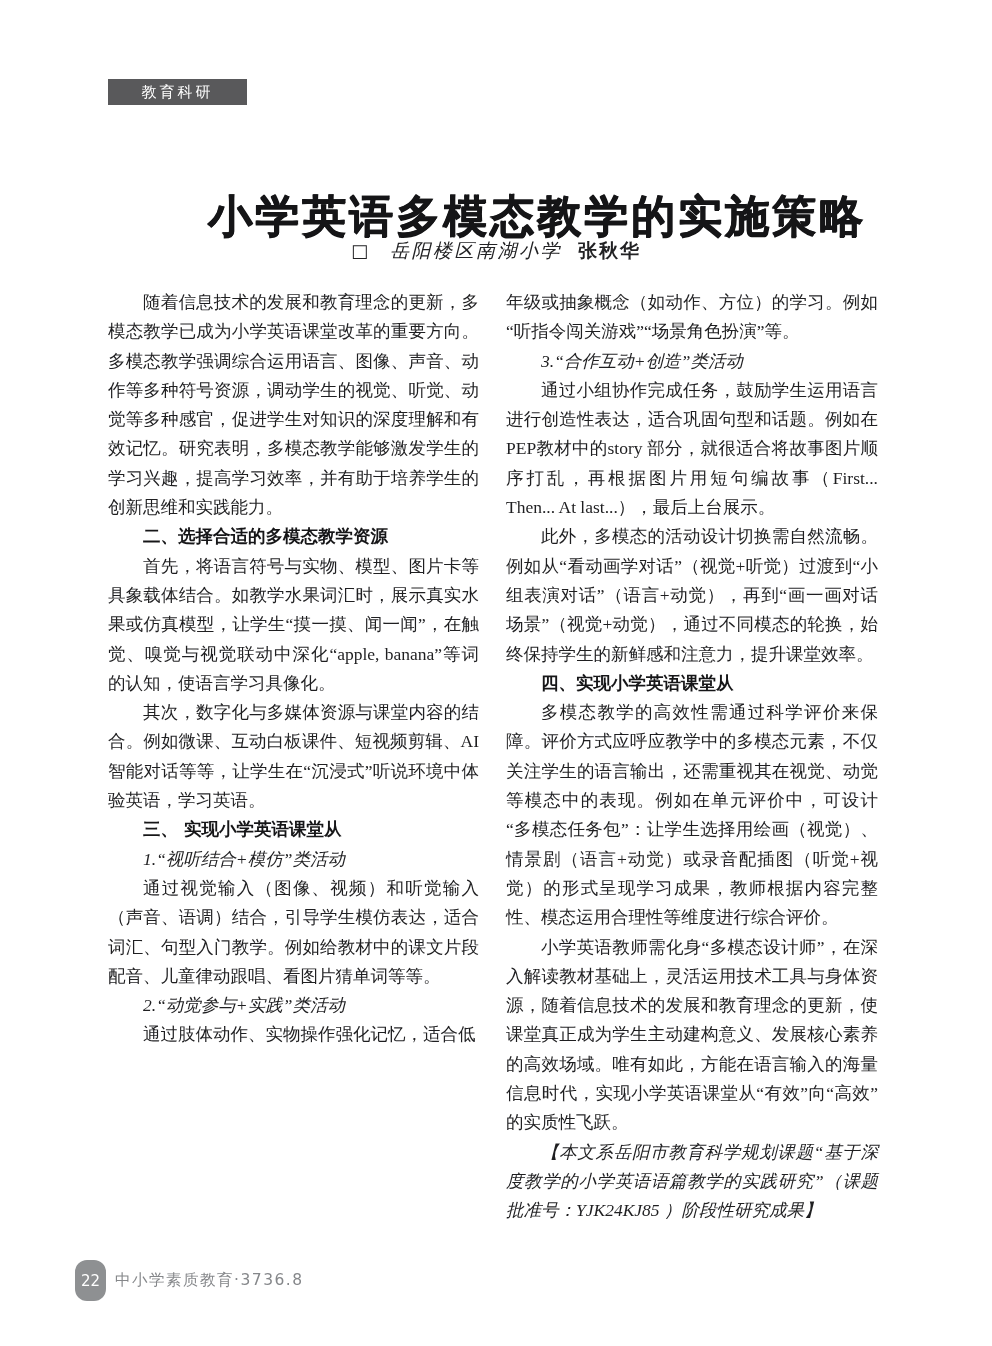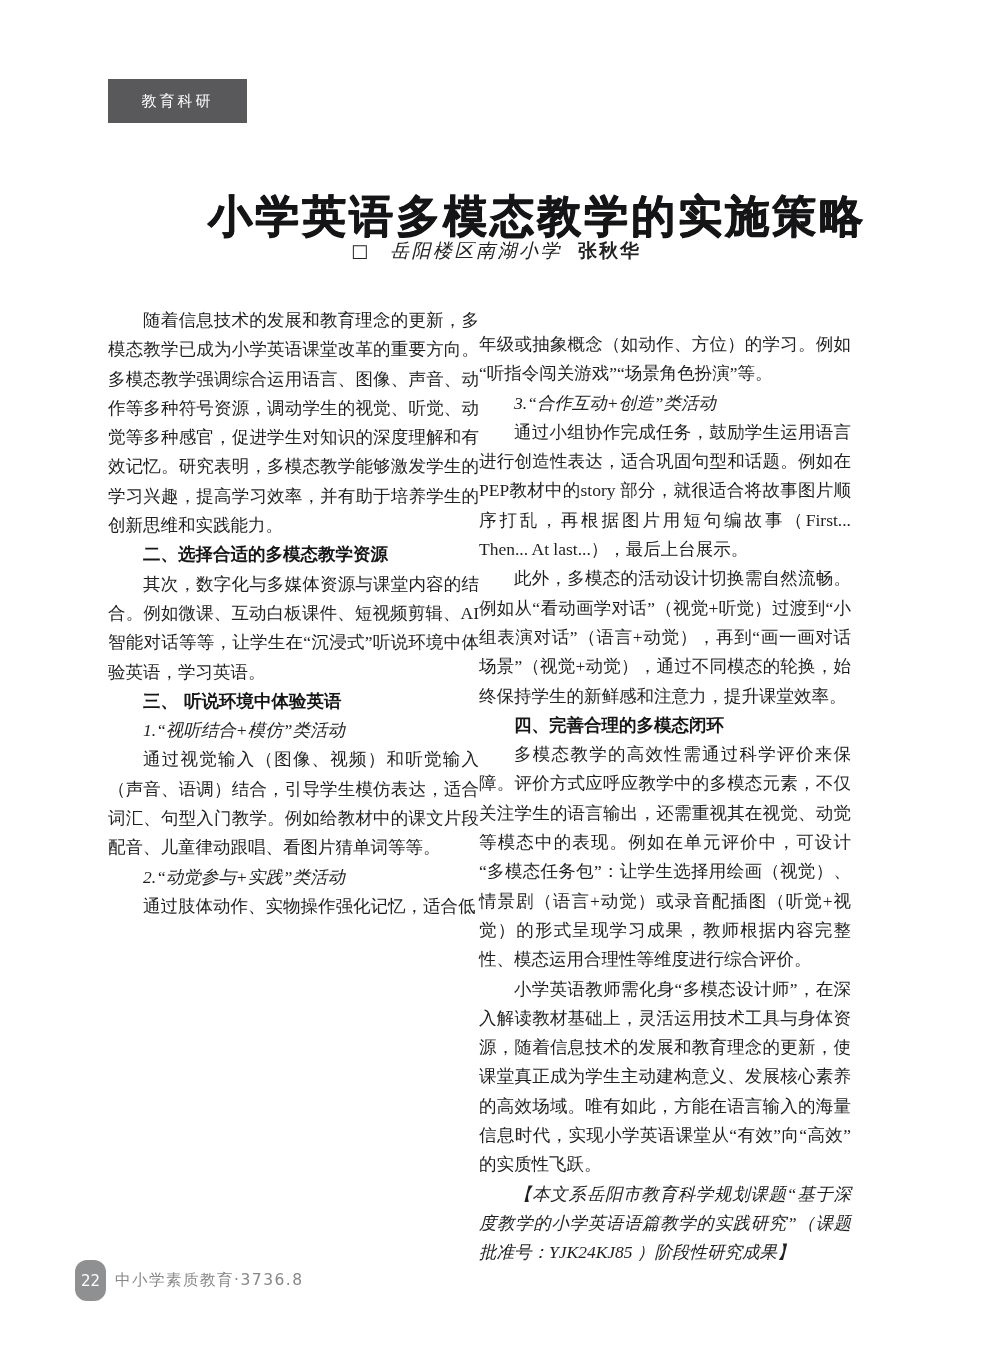--- a/index.html
+++ b/index.html
@@ -12,21 +12,21 @@
     position: relative;
     width: 992px; height: 1346px;
     background: #ffffff;
     overflow: hidden;
     color: #1f1f21;
   }
 
   
   .category-tag {
     position: absolute; left: 108px; top: 79px;
-    width: 139px; height: 44px;
+    width: 139px; height: 26px;
     background: #59595b; color: #ffffff;
     font-family: "DejaVu Sans", "Liberation Sans", sans-serif;
     font-size: 15px; letter-spacing: 3px;
     display: flex; align-items: center; justify-content: center;
   }
 
   
   .article-title {
     position: absolute; top: 158px; left: 0; width: 992px;
     text-align: center;
@@ -46,25 +46,25 @@
   }
   .byline-marker { font-family: "DejaVu Sans", sans-serif; font-size: 18px; margin-right: 22px; }
   .byline-affiliation { font-style: italic; letter-spacing: 2.5px; margin-right: 16px; }
   .byline-author {
     font-family: "DejaVu Sans", "Liberation Sans", sans-serif;
     font-weight: bold; letter-spacing: 2px;
   }
 
   
   .columns {
-    position: absolute; left: 108px; top: 306px;
-    display: flex; 
+    position: absolute; left: 108px; top: 288px;
+    display: flex; gap: 27px;
   }
   .col-left  { width: 371px; }
-  .col-right { width: 372px; margin-top: 24px; }
+  .col-right { width: 372px; }
 
   .block {
     margin: 0;
     font-size: 17.5px;
     line-height: 29.3px;
     text-align: justify;
     text-justify: inter-character;
     text-indent: 2em;
     color: #1f1f21;
   }
@@ -105,34 +105,35 @@
 
   <div class="byline">
     <span class="byline-marker">□</span><span class="byline-affiliation">岳阳楼区南湖小学</span><span class="byline-author">张秋华</span>
   </div>
 
   <div class="columns">
 
     <div class="col-left">
       <p class="block">随着信息技术的发展和教育理念的更新，多模态教学已成为小学英语课堂改革的重要方向。多模态教学强调综合运用语言、图像、声音、动作等多种符号资源，调动学生的视觉、听觉、动觉等多种感官，促进学生对知识的深度理解和有效记忆。研究表明，多模态教学能够激发学生的学习兴趣，提高学习效率，并有助于培养学生的创新思维和实践能力。</p>
       <p class="block block-heading">二、选择合适的多模态教学资源</p>
+      <p class="block">首先，将语言符号与实物、模型、图片卡等具象载体结合。如教学水果词汇时，展示真实水果或仿真模型，让学生“摸一摸、闻一闻”，在触觉、嗅觉与视觉联动中深化“apple, banana”等词的认知，使语言学习具像化。</p>
       <p class="block">其次，数字化与多媒体资源与课堂内容的结合。例如微课、互动白板课件、短视频剪辑、AI智能对话等等，让学生在“沉浸式”听说环境中体验英语，学习英语。</p>
-      <p class="block block-heading">三、 听说环境中体验英语</p>
+      <p class="block block-heading">三、 实现小学英语课堂从</p>
       <p class="block block-subheading">1.“视听结合+模仿”类活动</p>
       <p class="block">通过视觉输入（图像、视频）和听觉输入（声音、语调）结合，引导学生模仿表达，适合词汇、句型入门教学。例如给教材中的课文片段配音、儿童律动跟唱、看图片猜单词等等。</p>
       <p class="block block-subheading">2.“动觉参与+实践”类活动</p>
       <p class="block">通过肢体动作、实物操作强化记忆，适合低</p>
     </div>
 
     <div class="col-right">
       <p class="block no-indent">年级或抽象概念（如动作、方位）的学习。例如“听指令闯关游戏”“场景角色扮演”等。</p>
       <p class="block block-subheading">3.“合作互动+创造”类活动</p>
       <p class="block">通过小组协作完成任务，鼓励学生运用语言进行创造性表达，适合巩固句型和话题。例如在PEP教材中的story 部分，就很适合将故事图片顺序打乱，再根据图片用短句编故事（First... Then... At last...），最后上台展示。</p>
       <p class="block">此外，多模态的活动设计切换需自然流畅。例如从“看动画学对话”（视觉+听觉）过渡到“小组表演对话”（语言+动觉），再到“画一画对话场景”（视觉+动觉），通过不同模态的轮换，始终保持学生的新鲜感和注意力，提升课堂效率。</p>
-      <p class="block block-heading">四、完善合理的多模态闭环</p>
+      <p class="block block-heading">四、实现小学英语课堂从</p>
       <p class="block">多模态教学的高效性需通过科学评价来保障。评价方式应呼应教学中的多模态元素，不仅关注学生的语言输出，还需重视其在视觉、动觉等模态中的表现。例如在单元评价中，可设计“多模态任务包”：让学生选择用绘画（视觉）、情景剧（语言+动觉）或录音配插图（听觉+视觉）的形式呈现学习成果，教师根据内容完整性、模态运用合理性等维度进行综合评价。</p>
       <p class="block">小学英语教师需化身“多模态设计师”，在深入解读教材基础上，灵活运用技术工具与身体资源，随着信息技术的发展和教育理念的更新，使课堂真正成为学生主动建构意义、发展核心素养的高效场域。唯有如此，方能在语言输入的海量信息时代，实现小学英语课堂从“有效”向“高效”的实质性飞跃。</p>
       <p class="block block-note">【本文系岳阳市教育科学规划课题“基于深度教学的小学英语语篇教学的实践研究”（课题批准号：YJK24KJ85 ）阶段性研究成果】</p>
     </div>
 
   </div>
 
   <div class="page-footer">
     <span class="page-badge">22</span>
     <span class="journal-name">中小学素质教育·3736.8</span>

